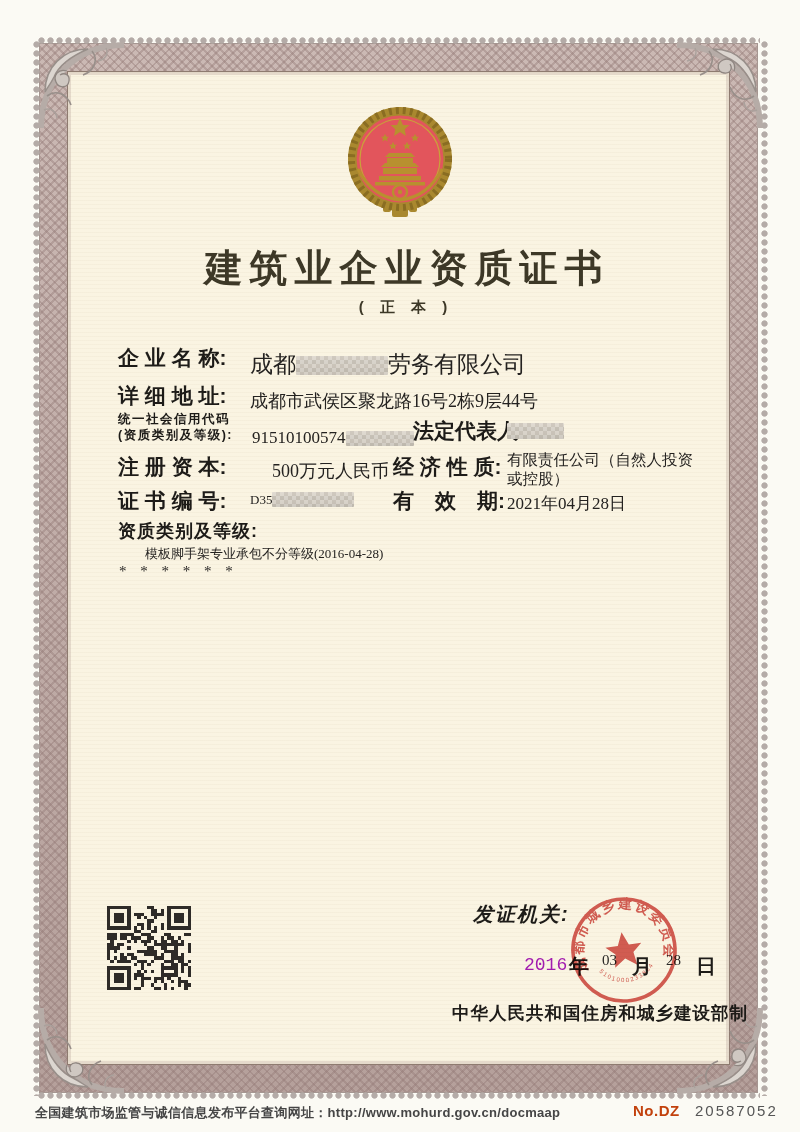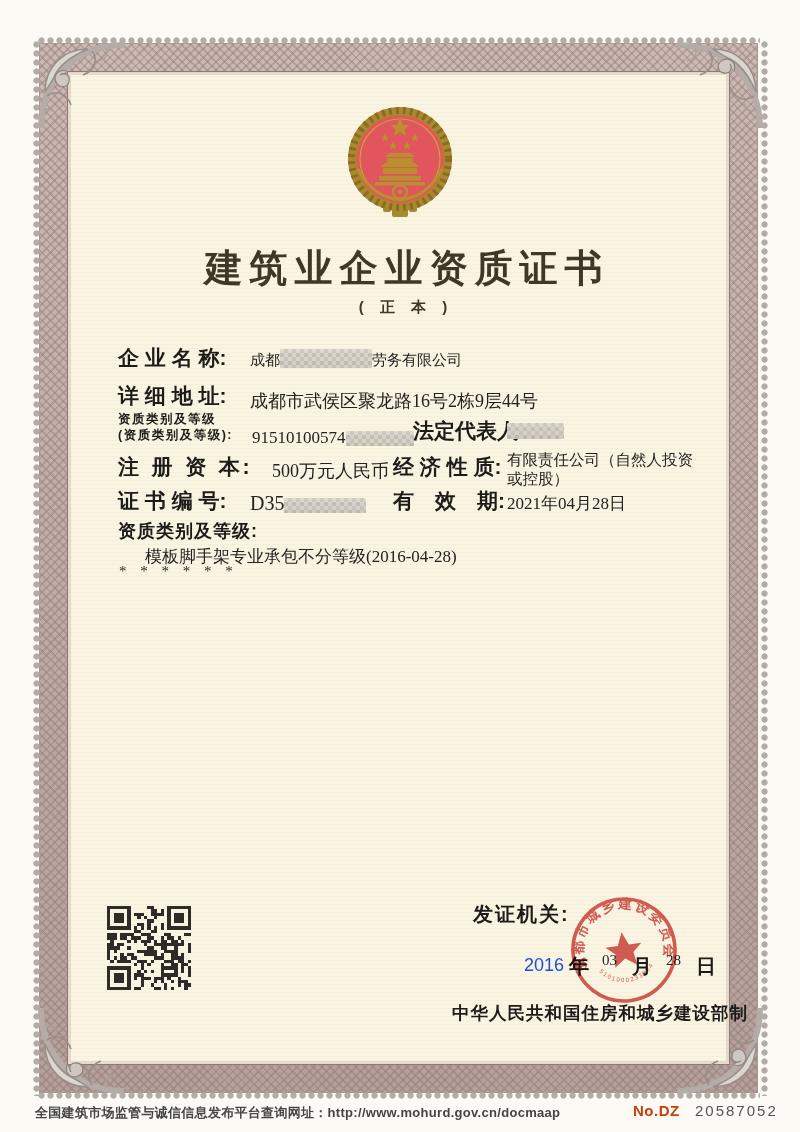--- a/index.html
+++ b/index.html
@@ -38,26 +38,26 @@
   .cert-title{left:0;top:243px;width:800px;text-align:center;font-size:38px;font-weight:bold;
     letter-spacing:7px;padding-left:7px;color:#3d3827;}
   .cert-subtitle{left:0;top:298px;width:800px;text-align:center;font-size:15px;font-weight:bold;
     letter-spacing:6px;padding-left:6px;color:#3d3827;white-space:pre;}
 
   .small-label{font-weight:bold;font-size:12.5px;letter-spacing:1.5px;color:#1d1b18;line-height:16px;white-space:pre;}
 
   .quali-label{font-weight:bold;font-size:18px;color:#1d1b18;letter-spacing:1px;}
   .stars{font-family:"Liberation Serif","DejaVu Serif",serif;font-size:15px;letter-spacing:5px;color:#2a2826;}
 
-  .authority{font-weight:bold;font-size:20px;letter-spacing:2px;color:#1d1b18;}
+  .authority{font-weight:bold;font-size:20px;letter-spacing:2px;color:#1d1b18;font-style:italic;}
   .ministry{font-family:"Liberation Serif","DejaVu Serif",serif;font-weight:bold;font-size:17.5px;
     letter-spacing:1px;color:#1d1b18;text-align:center;}
   .date-unit{font-weight:bold;font-size:20px;color:#1d1b18;}
   .date-num{font-family:"Liberation Serif","DejaVu Serif",serif;font-size:15px;color:#2a2826;}
-  .date-year{font-family:Liberation Sans, sans-serif;font-size:18px;color:#1d4ed8;}
+  .date-year{font-family:Liberation Mono, monospace;font-size:18px;color:#a21caf;}
 
   .footer-left{font-size:13px;font-weight:bold;color:#454545;letter-spacing:.3px;text-align:right;}
   .footer-no{font-size:15px;font-weight:bold;color:#c2410c;letter-spacing:.5px;}
   .footer-num{font-size:15px;color:#555;letter-spacing:2px;}
 
   .seal{mix-blend-mode:multiply;opacity:.88;transform:rotate(-8deg);}
   .seal-ring-text{font-family:"Liberation Sans","DejaVu Sans",sans-serif;font-weight:bold;}
 </style>
 </head>
 <body>
@@ -139,71 +139,71 @@
   <path d="M13,68 Q27,96 55,99" fill="none" stroke="#b8902f" stroke-width="3"></path>
   <path d="M97,68 Q83,96 55,99" fill="none" stroke="#b8902f" stroke-width="3"></path>
 </svg>
 
 <div class="abs cert-title">建筑业企业资质证书</div>
 <div class="abs cert-subtitle">( 正 本 )</div>
 
 <div class="abs" style="left:118px;top:344px;">
   <span class="label">企 业 名 称:</span>
 </div>
-<div class="abs value" style="left:250px;top:349px;font-size:15px;">
+<div class="abs value" style="left:250px;top:349px;font-size:23px;">
   <span>成都</span><span class="mosaic" style="width:92px;height:19px;"></span><span>劳务有限公司</span>
 </div>
 
 <div class="abs" style="left:118px;top:382px;">
   <span class="label">详 细 地 址:</span>
 </div>
 <div class="abs value" style="left:250px;top:389px;">成都市武侯区聚龙路16号2栋9层44号</div>
 
 <div class="abs" style="left:118px;top:411px;">
-  <div class="small-label">资质类别及等级</div>
+  <div class="small-label">统一社会信用代码</div>
   <div class="small-label">(资质类别及等级):</div>
 </div>
 <div class="abs value" style="left:252px;top:428px;font-size:17px;">
   <span>91510100574</span><span class="mosaic" style="width:68px;height:15px;"></span>
 </div>
 
 <div class="abs" style="left:413px;top:417px;">
   <span class="label">法定代表人:</span>
 </div>
 <div class="abs" style="left:507px;top:422px;">
   <span class="mosaic" style="width:57px;height:16px;"></span>
 </div>
 
-<div class="abs" style="left:118px;top:453px;font-family:Liberation Mono, monospace;">
+<div class="abs" style="left:118px;top:453px;">
   <span class="label">注 册 资 本:</span>
 </div>
 <div class="abs value" style="left:250px;top:459px;margin-left:22px;">500万元人民币</div>
 
 <div class="abs" style="left:393px;top:453px;">
   <span class="label">经 济 性 质:</span>
 </div>
 <div class="abs value" style="left:507px;top:450px;font-size:15.5px;line-height:19px;">
   <div>有限责任公司（自然人投资</div>
   <div>或控股）</div>
 </div>
 
 <div class="abs" style="left:118px;top:487px;">
   <span class="label">证 书 编 号:</span>
 </div>
-<div class="abs value" style="left:250px;top:492px;font-size:20px;">
+<div class="abs value" style="left:250px;top:492px;font-size:13px;">
   <span>D35</span><span class="mosaic" style="width:82px;height:15px;"></span>
 </div>
 
 <div class="abs" style="left:393px;top:487px;">
   <span class="label">有　效　期:</span>
 </div>
 <div class="abs value" style="left:507px;top:492px;font-size:17px;">2021年04月28日</div>
 
 <div class="abs quali-label" style="left:118px;top:519px;">资质类别及等级:</div>
-<div class="abs value" style="left:145px;top:545px;font-size:17px;">模板脚手架专业承包不分等级(2016-04-28)</div>
+<div class="abs value" style="left:145px;top:545px;font-size:13px;">模板脚手架专业承包不分等级(2016-04-28)</div>
 <div class="abs stars" style="left:119px;top:563px;">* * * * * *</div>
 
 <div class="abs" id="qr" style="left:107px;top:906px;width:84px;height:84px;"><svg viewBox="0 0 25 25" width="84" height="84" shape-rendering="crispEdges" fill="#2e2b28">
       <rect x="0" y="0" width="1" height="1"></rect>
       <rect x="1" y="0" width="1" height="1"></rect>
       <rect x="2" y="0" width="1" height="1"></rect>
       <rect x="3" y="0" width="1" height="1"></rect>
       <rect x="4" y="0" width="1" height="1"></rect>
       <rect x="5" y="0" width="1" height="1"></rect>
       <rect x="6" y="0" width="1" height="1"></rect>

